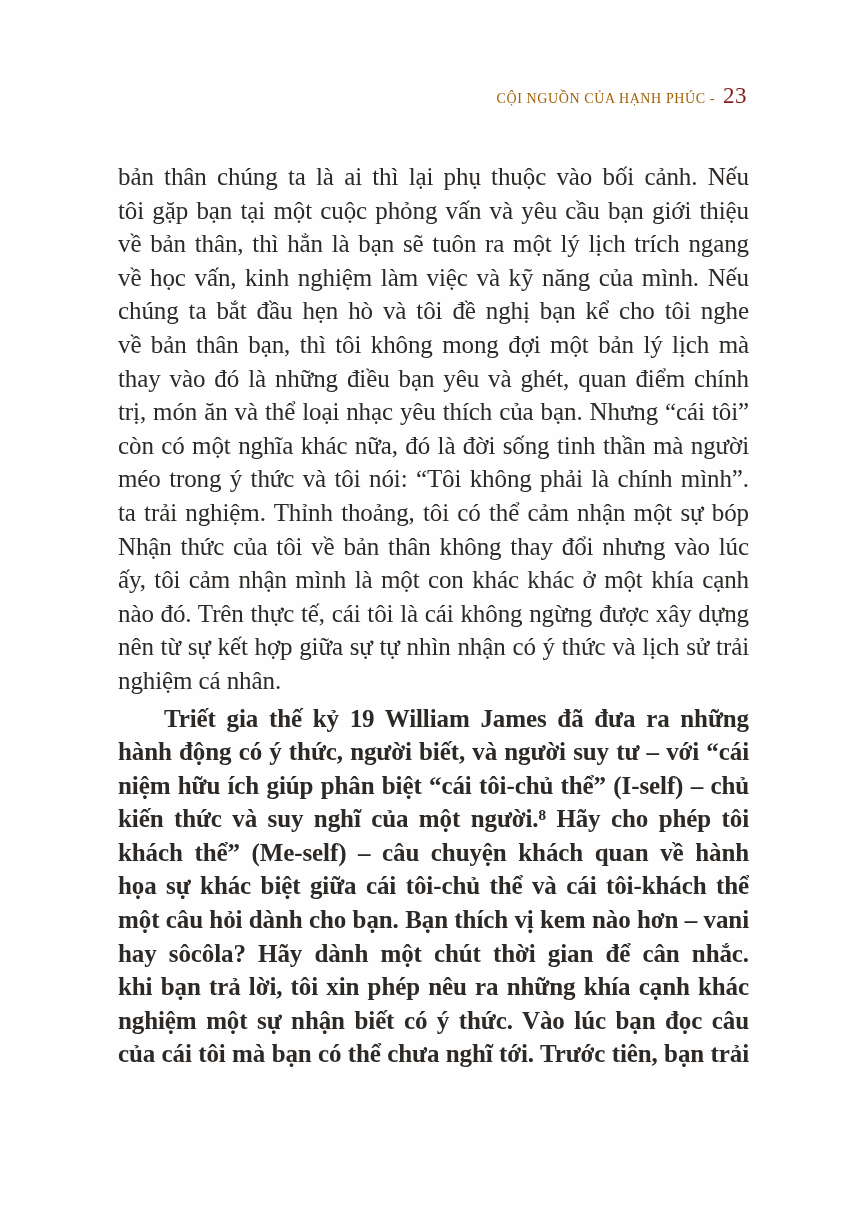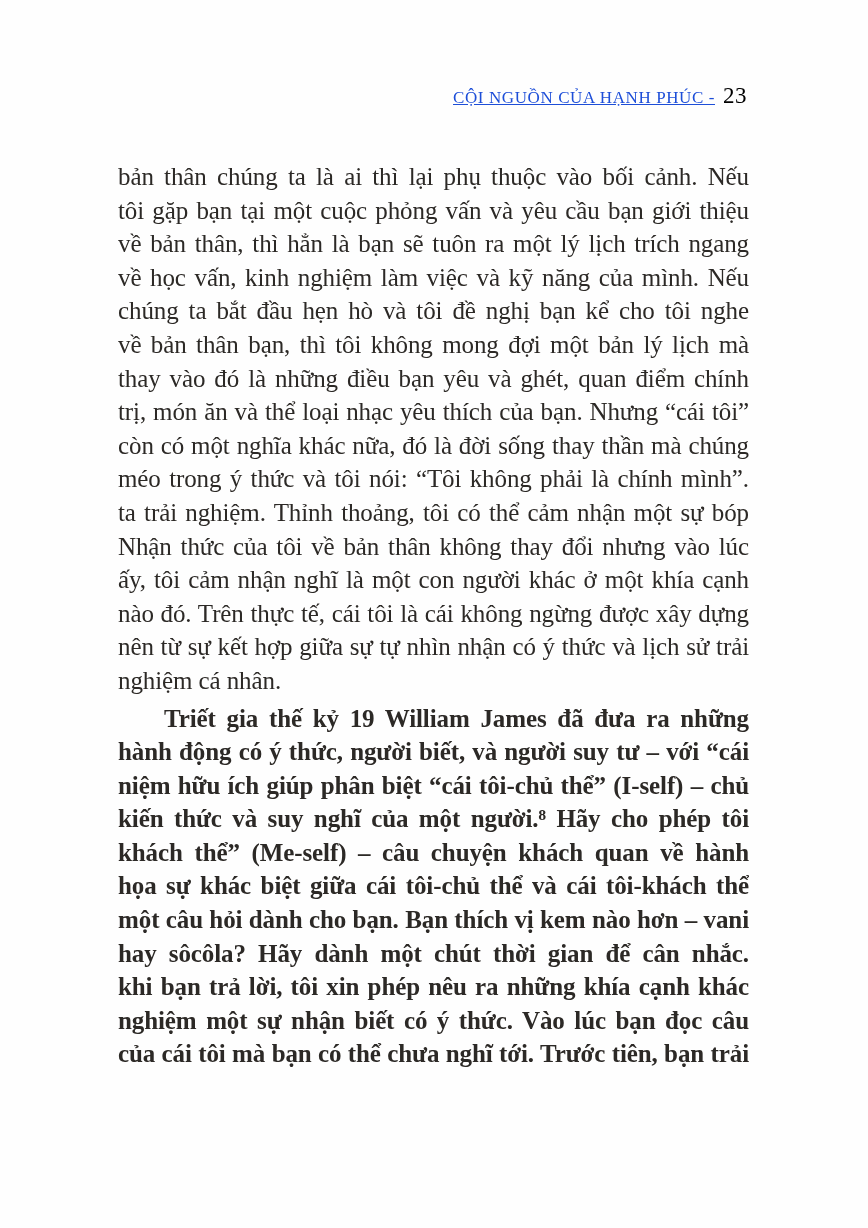--- a/index.html
+++ b/index.html
@@ -19,29 +19,28 @@
   .running-header {
     position: absolute;
     top: 83px;
     right: 121px;
     display: flex;
     align-items: baseline;
     gap: 8px;
     white-space: nowrap;
   }
   .running-title {
-    font-size: 17px;
+    font-size: 14px;
     letter-spacing: 0.6px;
-    color: #1d4ed8;
-    text-decoration: underline;
+    color: #a16207;
   }
   .page-number {
     font-size: 23px;
     letter-spacing: 0.5px;
-    color: #000000;
+    color: #7f1d1d;
   }
   .body-block {
     position: absolute;
     left: 118px;
     top: 160px;
     width: 631px;
   }
   .para {
     margin: 0;
     padding: 0;
@@ -81,25 +80,25 @@
 
     <div class="para para-1">
       <div class="line">bản thân chúng ta là ai thì lại phụ thuộc vào bối cảnh. Nếu</div>
       <div class="line">tôi gặp bạn tại một cuộc phỏng vấn và yêu cầu bạn giới thiệu</div>
       <div class="line">về bản thân, thì hẳn là bạn sẽ tuôn ra một lý lịch trích ngang</div>
       <div class="line">về học vấn, kinh nghiệm làm việc và kỹ năng của mình. Nếu</div>
       <div class="line">chúng ta bắt đầu hẹn hò và tôi đề nghị bạn kể cho tôi nghe</div>
       <div class="line">về bản thân bạn, thì tôi không mong đợi một bản lý lịch mà</div>
       <div class="line">thay vào đó là những điều bạn yêu và ghét, quan điểm chính</div>
       <div class="line">trị, món ăn và thể loại nhạc yêu thích của bạn. Nhưng “cái tôi”</div>
-      <div class="line">còn có một nghĩa khác nữa, đó là đời sống thay thần mà chúng</div>
+      <div class="line">còn có một nghĩa khác nữa, đó là đời sống tinh thần mà người</div>
       <div class="line">méo trong ý thức và tôi nói: “Tôi không phải là chính mình”.</div>
       <div class="line">ta trải nghiệm. Thỉnh thoảng, tôi có thể cảm nhận một sự bóp</div>
       <div class="line">Nhận thức của tôi về bản thân không thay đổi nhưng vào lúc</div>
-      <div class="line">ấy, tôi cảm nhận nghĩ là một con người khác ở một khía cạnh</div>
+      <div class="line">ấy, tôi cảm nhận mình là một con khác khác ở một khía cạnh</div>
       <div class="line">nào đó. Trên thực tế, cái tôi là cái không ngừng được xây dựng</div>
       <div class="line">nên từ sự kết hợp giữa sự tự nhìn nhận có ý thức và lịch sử trải</div>
       <div class="line para-end">nghiệm cá nhân.</div>
     </div>
 
     <div class="para para-2">
       <div class="line first-indent">Triết gia thế kỷ 19 William James đã đưa ra những khái</div>
       <div class="line">hành động có ý thức, người biết, và người suy tư – với “cái tôi-</div>
       <div class="line">niệm hữu ích giúp phân biệt “cái tôi-chủ thể” (I-self) – chủ thể</div>
       <div class="line">kiến thức và suy nghĩ của một người.⁸ Hãy cho phép tôi minh</div>

